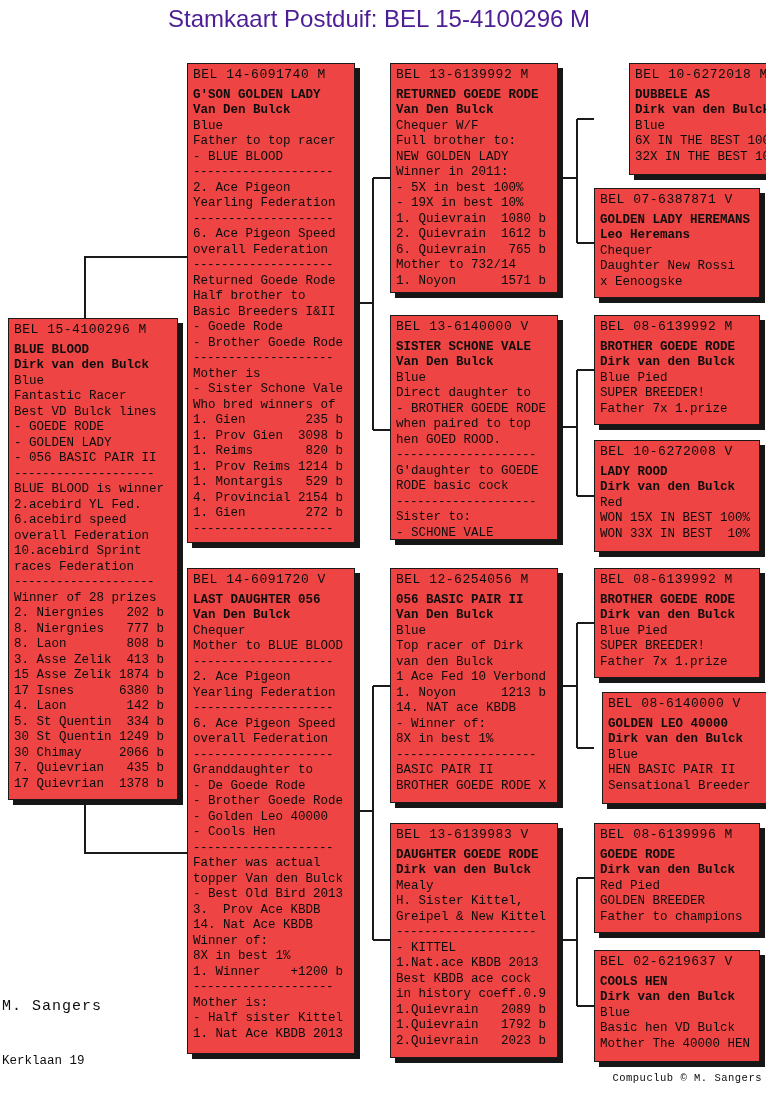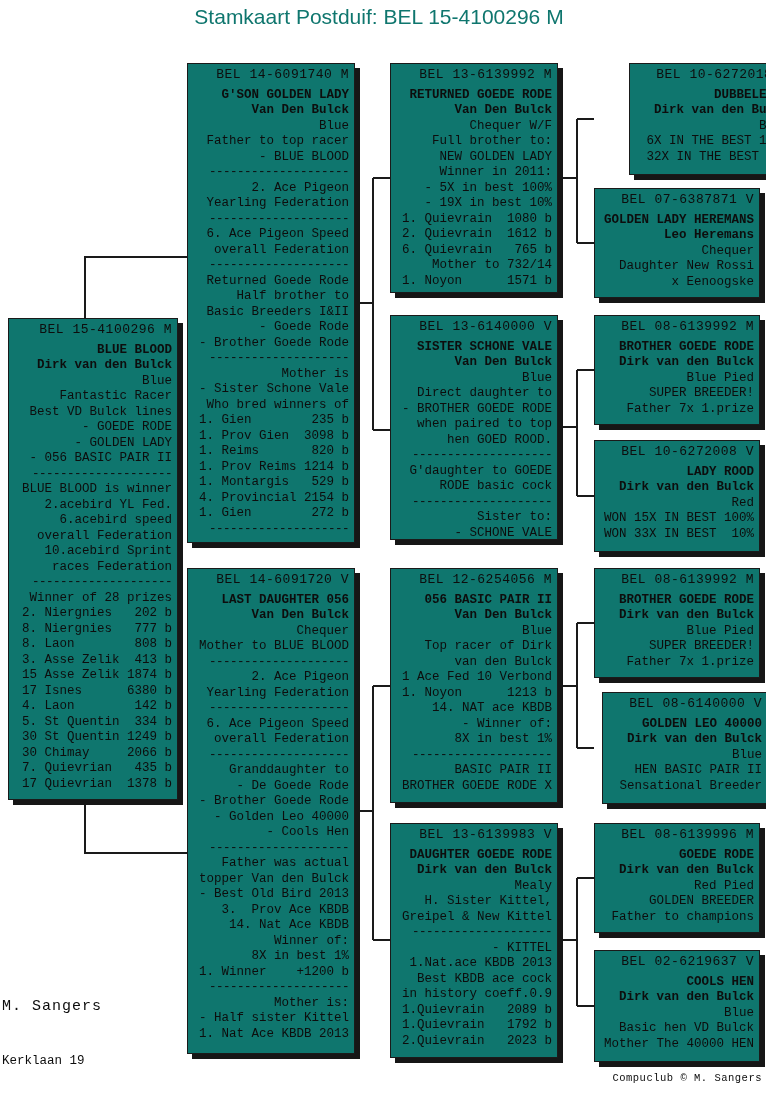--- a/index.html
+++ b/index.html
@@ -15,41 +15,40 @@
     font-family: "Liberation Mono", "DejaVu Sans Mono", monospace;
     color: #0d0d0d;
   }
   .page-title {
     position: absolute;
     top: 5px;
     left: 0;
     width: 758px;
     text-align: center;
     font-family: "Liberation Sans", sans-serif;
-    font-size: 21px;
+    font-size: 24px;
     font-weight: 400;
-    color: #0f766e;
+    color: #4c1d95;
   }
   .connectors {
     position: absolute;
     top: 0; left: 0;
     pointer-events: none;
   }
   .pbox {
     position: absolute;
-    background: #0f766e;
+    background: #ef4444;
     border: 1.5px solid #1a1a1a;
     box-shadow: 5px 5px 0 0 #161616;
     padding: 3px 5px 2px 5px;
     box-sizing: border-box;
     overflow: hidden;
     font-size: 12.5px;
     line-height: 15.5px;
     white-space: pre;
-    text-align: right;
   }
   .pbox .ring {
     font-size: 13px;
     letter-spacing: 0.5px;
     margin-bottom: 5px;
     white-space: pre;
   }
   .pbox .bird-name {
     font-weight: bold;
     white-space: pre;

